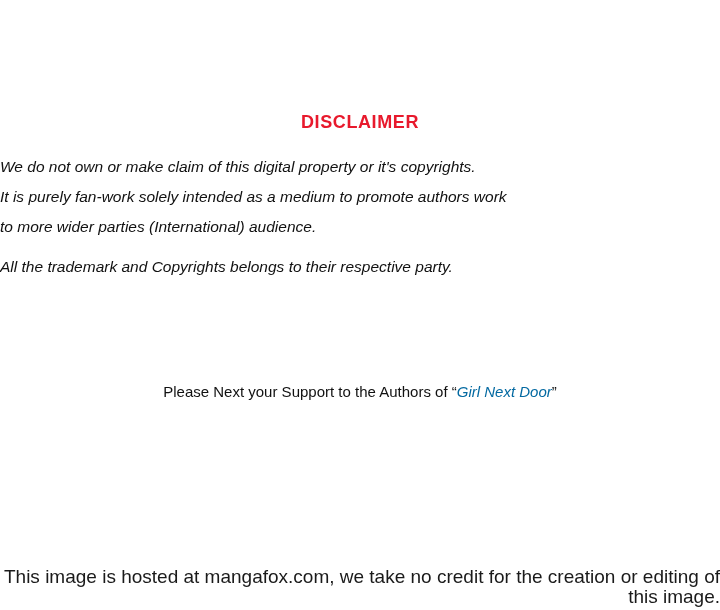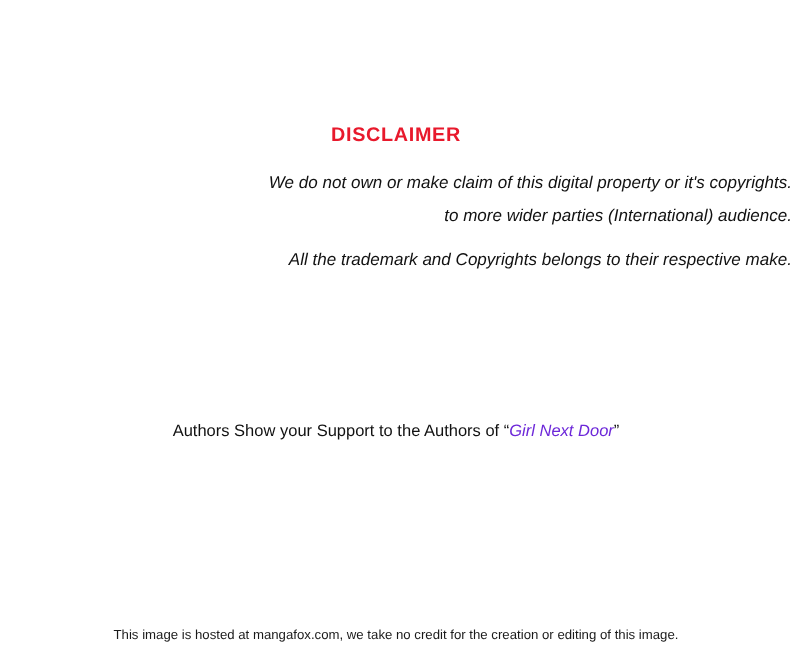--- a/index.html
+++ b/index.html
@@ -32,21 +32,21 @@
     font-weight: bold;
     font-size: 18px;
     letter-spacing: 0.6px;
   }
 
   .disclaimer-body {
     position: absolute;
     top: 152px;
     left: 0;
     width: 720px;
-    text-align: right;
+    text-align: left;
     font-style: italic;
     font-size: 15.5px;
     line-height: 30px;
     color: #111111;
   }
   .disclaimer-body .para-gap {
     display: block;
     height: 10px;
   }
 
@@ -55,53 +55,54 @@
     top: 378px;
     left: 0;
     width: 720px;
     text-align: center;
     font-size: 15px;
     line-height: 27px;
     color: #111111;
   }
   .support-block .work-title {
     font-style: italic;
-    color: #6d28d9;
+    color: #0369a1;
   }
 
   .footer-block {
     position: absolute;
     top: 567px;
     left: 0;
     width: 720px;
-    text-align: center;
-    font-size: 12px;
+    text-align: right;
+    font-size: 19px;
     line-height: 20px;
     color: #1a1a1a;
   }
 
   .line {
     display: block;
   }
 </style>
 </head>
 <body>
 
 <div class="page">
 
   <div class="disclaimer-title">DISCLAIMER</div>
 
   <div class="disclaimer-body">
     <span class="line">We do not own or make claim of this digital property or it's copyrights.</span>
+    <span class="line">It is purely fan-work solely intended as a medium to promote authors work</span>
     <span class="line">to more wider parties (International) audience.</span>
     <span class="para-gap"></span>
-    <span class="line">All the trademark and Copyrights belongs to their respective make.</span>
+    <span class="line">All the trademark and Copyrights belongs to their respective party.</span>
   </div>
 
   <div class="support-block">
-    <span class="line"><span>Authors Show your Support to the Authors of “</span><span class="work-title">Girl Next Door</span><span>”</span></span>
+    <span class="line"><span>Please Next your Support to the Authors of “</span><span class="work-title">Girl Next Door</span><span>”</span></span>
   </div>
 
   <div class="footer-block">
     <span class="line">This image is hosted at mangafox.com, we take no credit for the creation or editing of this image.</span>
   </div>
 
 </div>
 
 </body></html>

